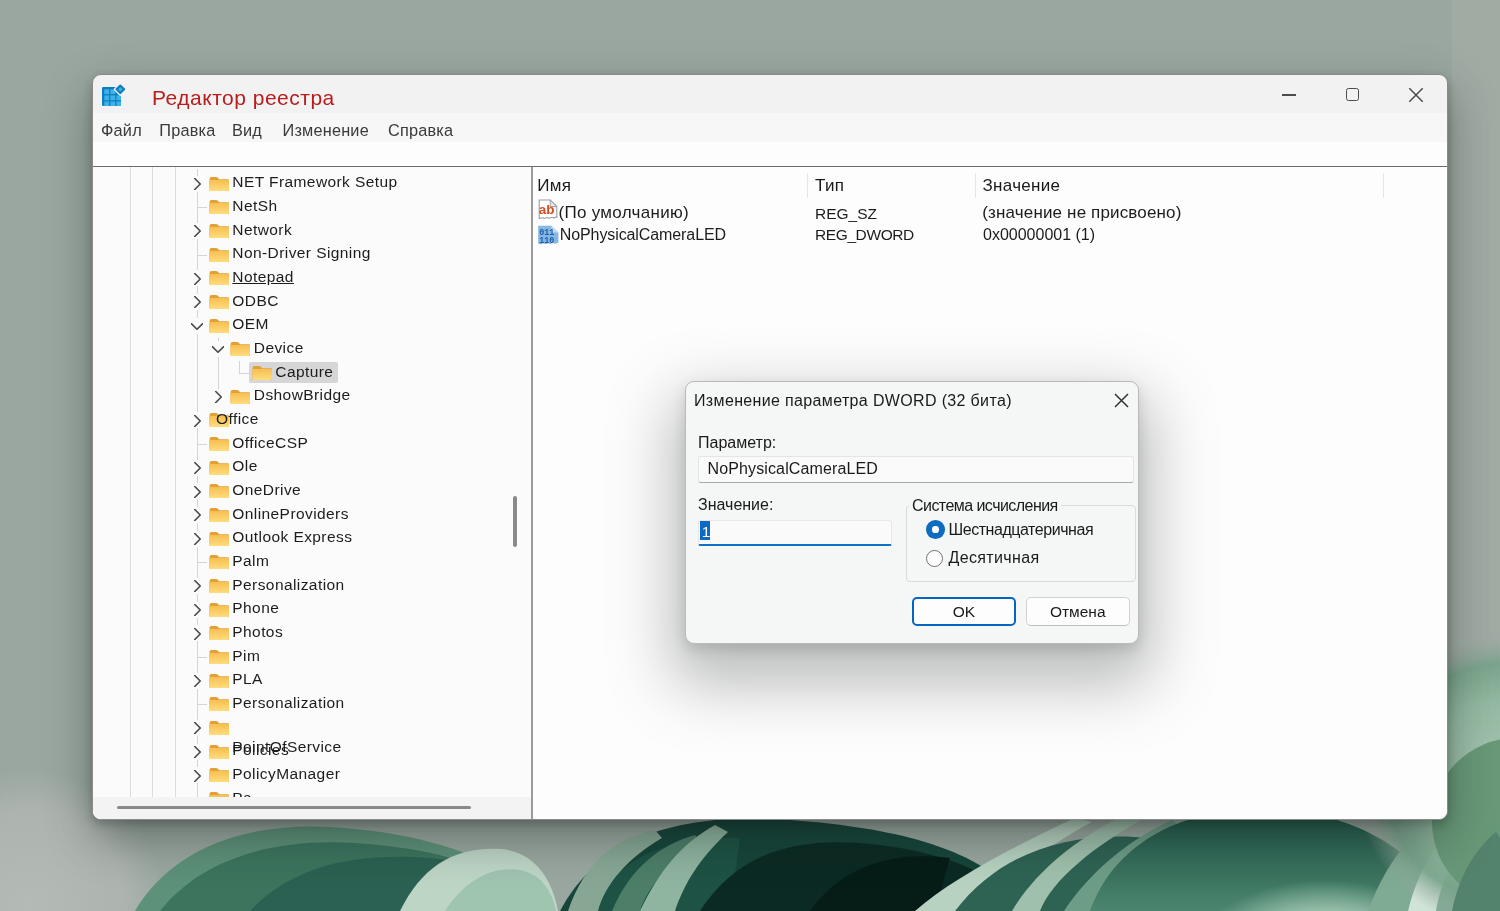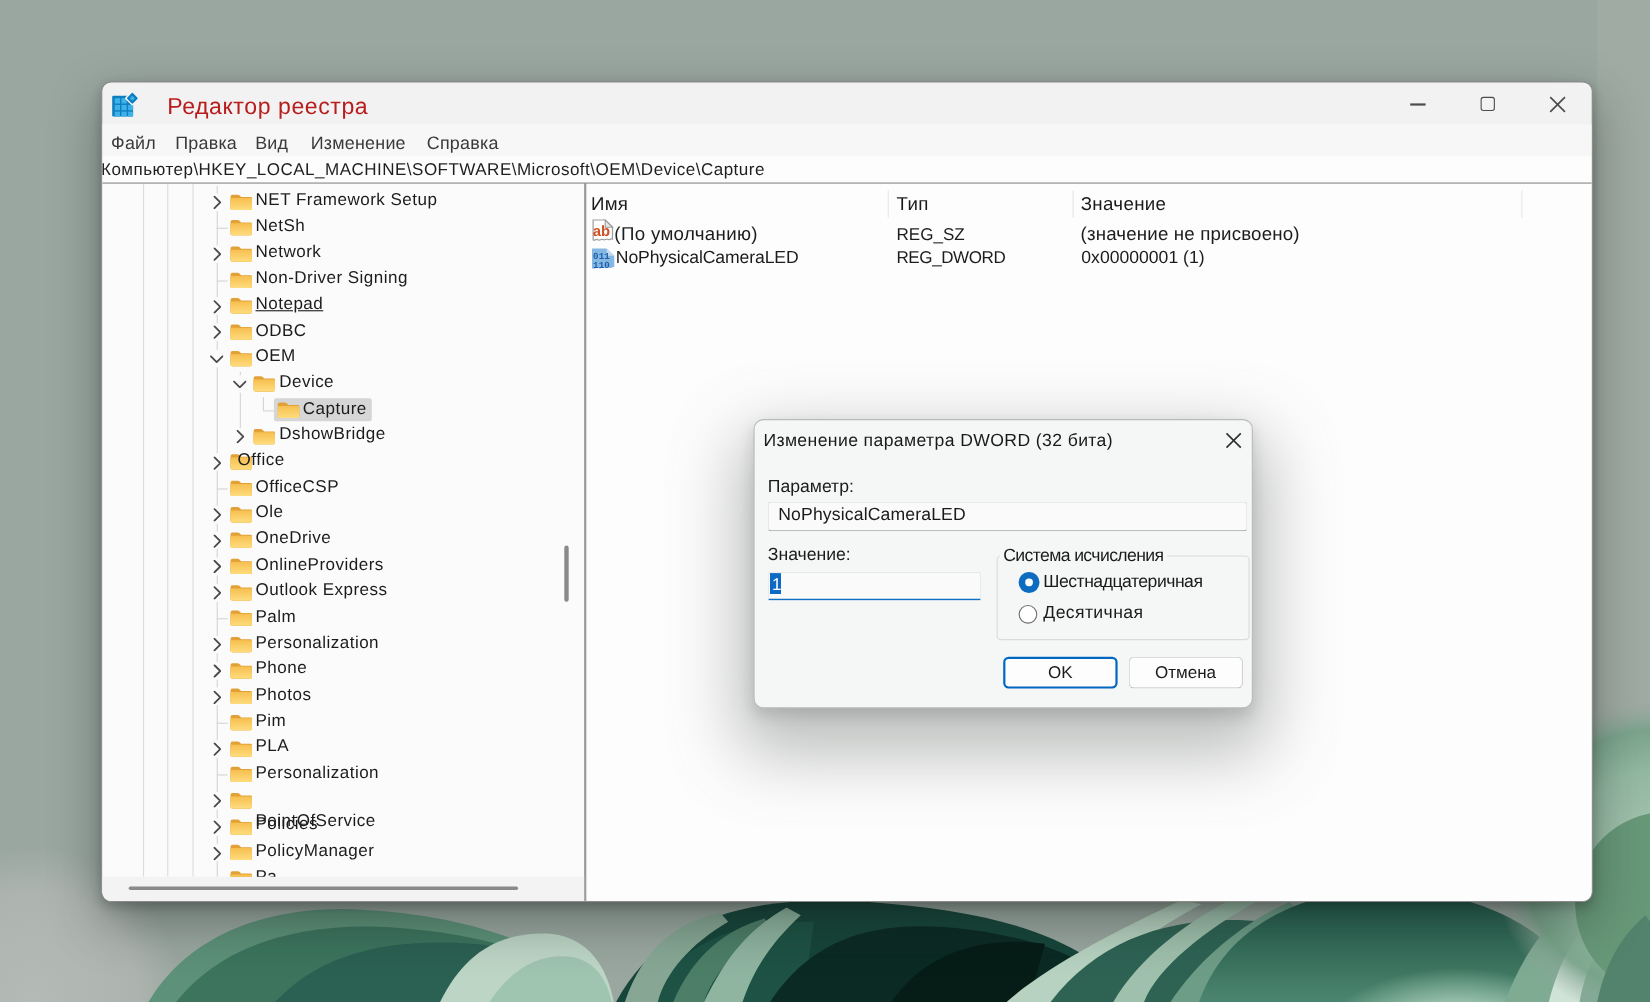--- a/index.html
+++ b/index.html
@@ -101,21 +101,20 @@
 <svg class="abs" style="left:1315px;top:12px" width="16" height="16" viewBox="0 0 16 16">
 <path d="M1.3,1.3 L14.7,14.7 M14.7,1.3 L1.3,14.7" stroke="#4c4c4c" stroke-width="1.5" fill="none"></path>
     </svg>
 <div class="abs" style="left:0;top:38px;width:1354px;height:29px;background:#f7f7f7;"></div>
 <div class="txt" style="left:8.0px;top:45.5px;font-size:16.3px;letter-spacing:0.2px;color:#3a3a3a;">Файл</div>
 <div class="txt" style="left:66.30000000000001px;top:45.5px;font-size:16.3px;letter-spacing:0.2px;color:#3a3a3a;">Правка</div>
 <div class="txt" style="left:139.0px;top:45.5px;font-size:16.3px;letter-spacing:0.2px;color:#3a3a3a;">Вид</div>
 <div class="txt" style="left:189.5px;top:45.5px;font-size:16.3px;letter-spacing:0.2px;color:#3a3a3a;">Изменение</div>
 <div class="txt" style="left:295.0px;top:45.5px;font-size:16.3px;letter-spacing:0.2px;color:#3a3a3a;">Справка</div>
 <div class="abs" style="left:0;top:67px;width:1354px;height:24px;background:#fdfdfd;border-bottom:1.5px solid #6b6b6b;"></div>
-<div class="txt" style="left:-1.2px;top:71px;font-size:15.5px;letter-spacing:0.42px;color:#1f1f1f;">Компьютер\HKEY_LOCAL_MACHINE\SOFTWARE\Microsoft\OEM\Device\Capture</div>
 <div class="abs" style="left:0;top:92px;width:438px;height:652px;background:#fbfbfb;"></div>
 <div class="abs" style="left:439.8px;top:92px;width:914.2px;height:652px;background:#fdfdfd;"></div>
 <div class="abs" style="left:438.2px;top:92px;width:1.6px;height:652px;background:#9b9b9b;"></div>
 <div class="abs" style="left:0;top:722px;width:438px;height:22px;background:#f3f3f3;"></div>
 <div class="abs" style="left:24px;top:730.5px;width:353.5px;height:3.8px;border-radius:2px;background:#8a8a8a;"></div>
 <div class="abs" style="left:419.5px;top:420.5px;width:4.5px;height:51.5px;border-radius:2.2px;background:#8a8a8a;"></div>
 <svg width="0" height="0" style="position:absolute">
 <defs>
 <linearGradient id="fgrad" x1="0" y1="0" x2="0" y2="1">
  <stop offset="0" stop-color="#f6bf50"></stop>

